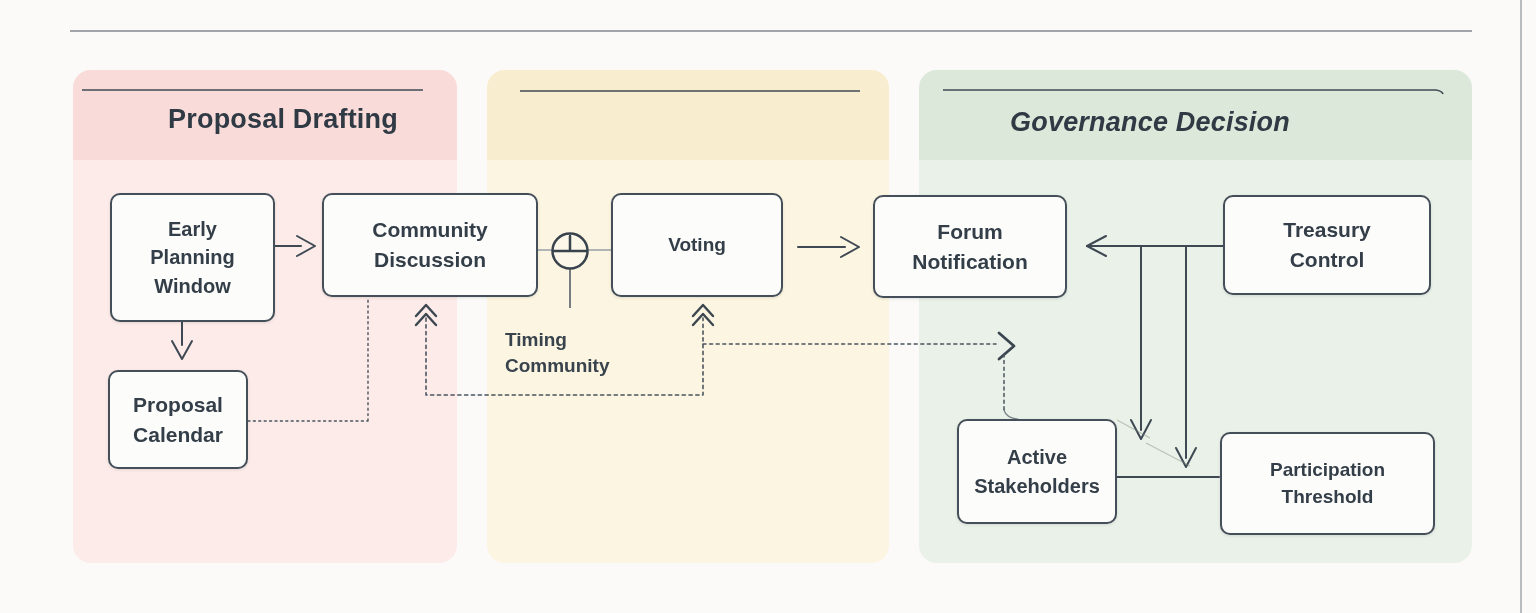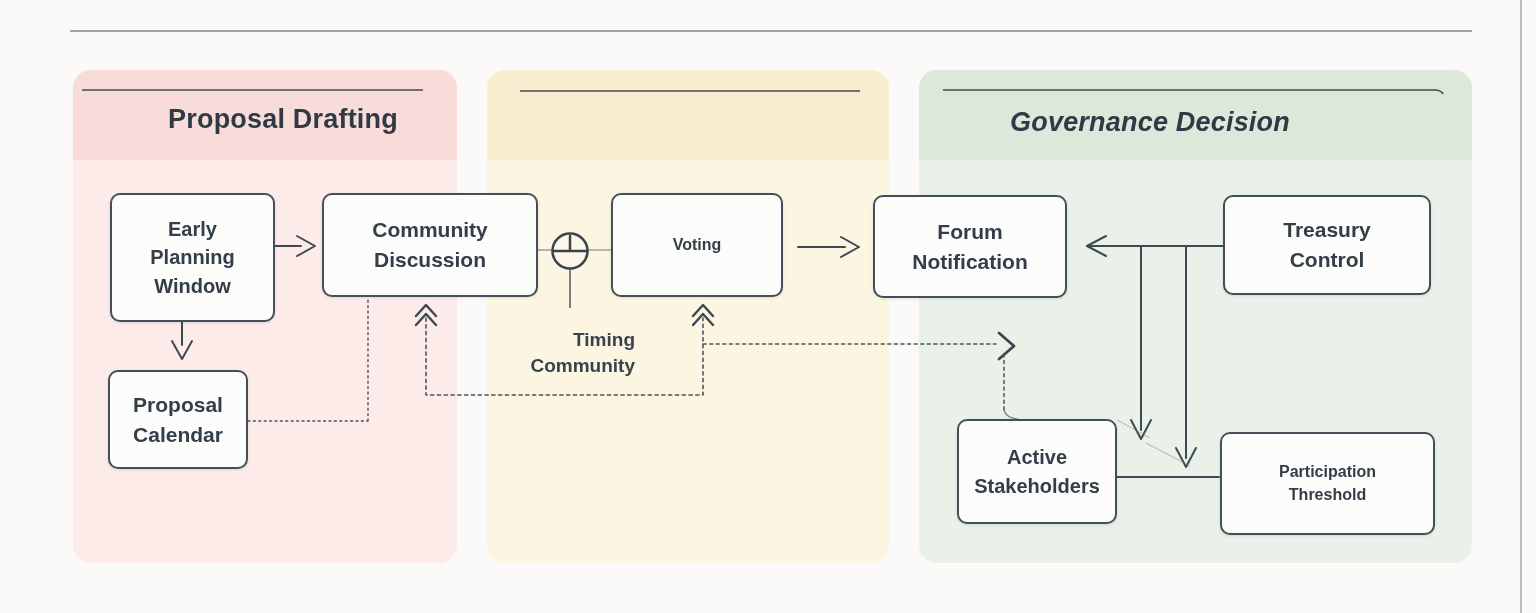--- a/index.html
+++ b/index.html
@@ -22,23 +22,23 @@
   .node{
     position:absolute;box-sizing:border-box;
     background:#fcfcfa;border:2px solid #454f59;border-radius:10px;
     display:flex;flex-direction:column;justify-content:center;align-items:center;
     box-shadow:0 1px 3px rgba(60,70,80,.14);
     z-index:3;text-align:center;
   }
   .node span{display:block;font-weight:700;color:#333e48;line-height:1.42;}
   .fs20 span{font-size:20px;}
   .fs21 span{font-size:21px;}
-  .fs23 span{font-size:16px;}
+  .fs23 span{font-size:19px;}
   .annotation{
-    position:absolute;text-align:right;z-index:3;
+    position:absolute;text-align:left;z-index:3;
   }
   .annotation span{display:block;font-size:19px;font-weight:700;color:#39434d;line-height:1.35;}
   #connector-layer{position:absolute;left:0;top:0;z-index:2;}
 </style>
 </head>
 <body>
 
 <div id="canvas">
 
   <div class="lane" style="left:73px;top:70px;width:384px;height:493px;background:#fcebe8;">

